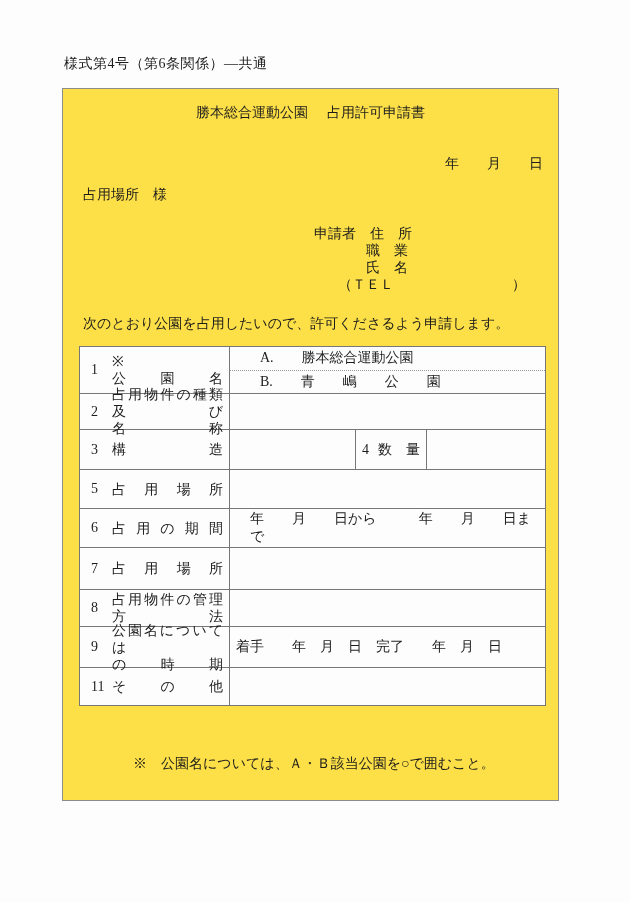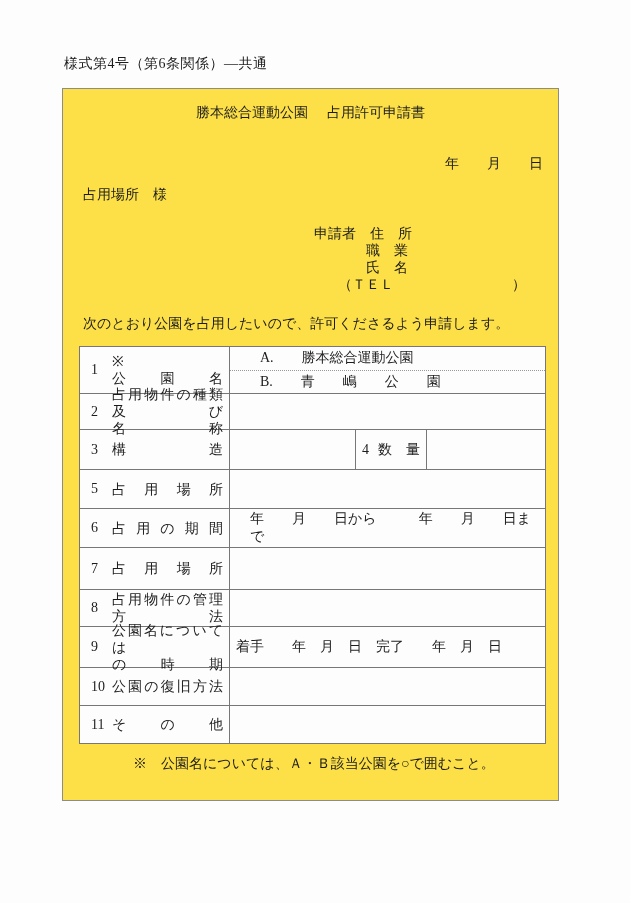--- a/index.html
+++ b/index.html
@@ -167,29 +167,20 @@
       <div class="lcell">
         <span class="num">9</span>
         <div class="llines">
           <div class="lline just">公園名については</div>
           <div class="lline just">の時期</div>
         </div>
       </div>
       <div class="vcell v-pad6">着手　　年　月　日　完了　　年　月　日</div>
     </div>
 
-    <div class="trow hr10">
-      <div class="lcell">
-        <span class="num">10</span>
-        <div class="llines">
-          <div class="lline just">公園の復旧方法</div>
-        </div>
-      </div>
-      <div class="vcell v-pad6"></div>
-    </div>
 
     <div class="trow hr11">
       <div class="lcell">
         <span class="num">11</span>
         <div class="llines">
           <div class="lline just">その他</div>
         </div>
       </div>
       <div class="vcell v-pad6"></div>
     </div>

